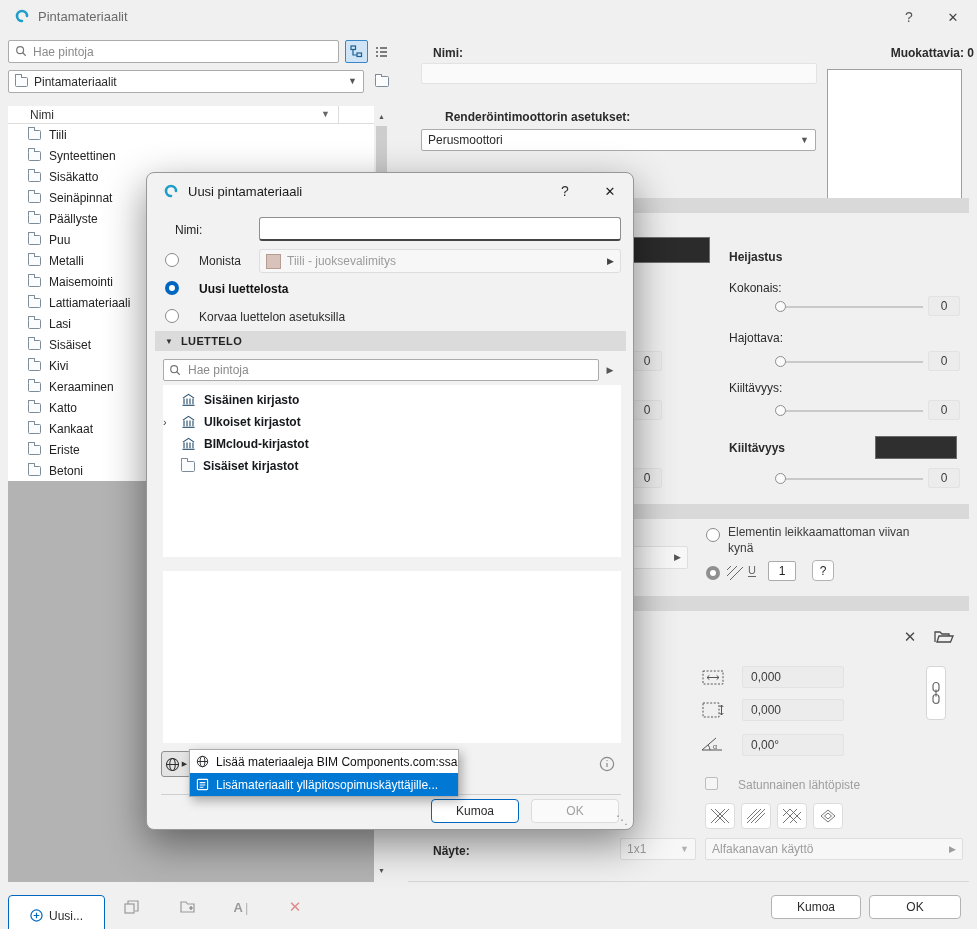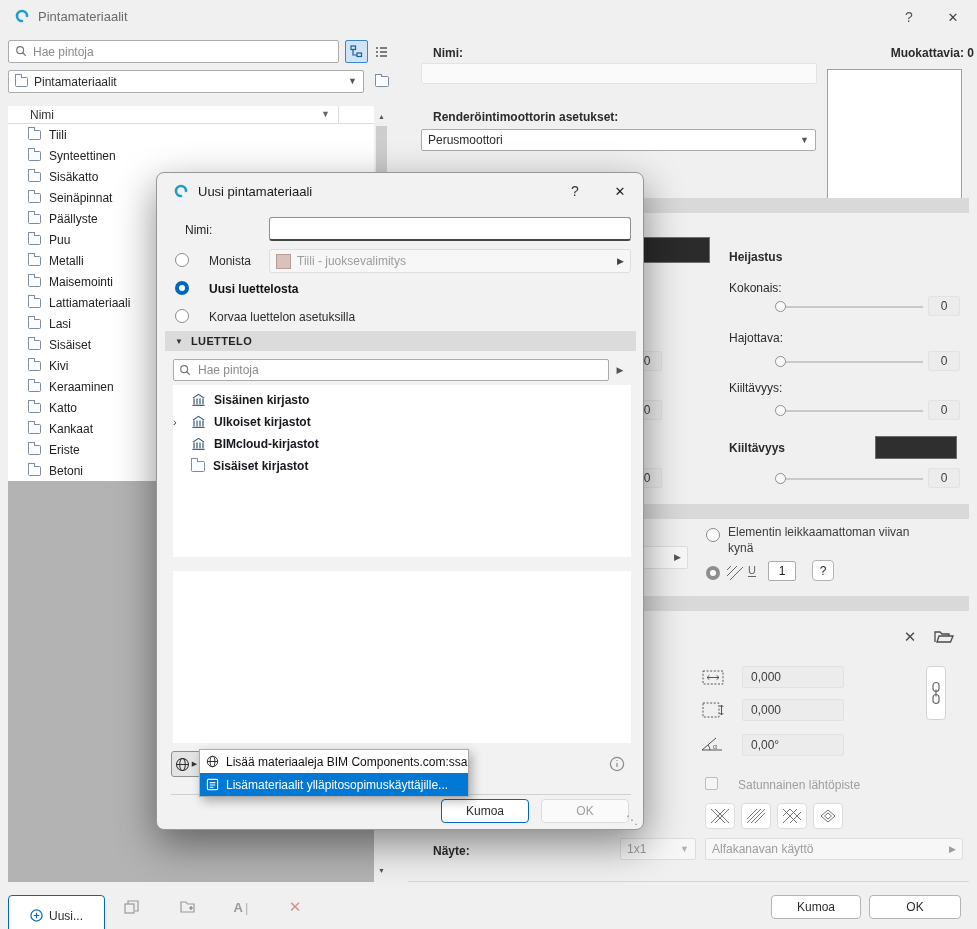--- a/index.html
+++ b/index.html
@@ -26,21 +26,21 @@
   .radio{width:14px;height:14px;border-radius:50%;border:1px solid #8a8a8a;background:#fff;flex:none;}
   .radio.on{border:4px solid #0067c0;}
   .radio.gon{border:4px solid #8f8f8f;}
   .checkbox{width:13px;height:13px;border:1px solid #bdbdbd;background:#f5f5f5;border-radius:2px;}
   .fold{position:relative;width:13px;height:10px;border:1px solid #7e8c9a;border-radius:1.5px;background:#fbfcfd;flex:none;}
   .fold::before{content:"";position:absolute;top:-3.5px;left:-1px;width:5px;height:2.5px;border:1px solid #7e8c9a;border-bottom:0;background:#fbfcfd;border-radius:1px 1px 0 0;}
   .lrow{position:absolute;left:8px;width:366px;height:21px;display:flex;align-items:center;gap:8px;padding-left:20px;background:#fff;}
   .lrow span.lab{color:#222;}
   .trow{position:absolute;left:16px;height:22px;display:flex;align-items:center;gap:8px;}
   .trow .lab{font-weight:bold;color:#15181c;}
-  .dialog{position:absolute;left:156px;top:172px;width:488px;height:658px;background:#f2f2f2;border:1px solid #979797;border-radius:8px;box-shadow:0 14px 40px rgba(0,0,0,.45);z-index:10;text-decoration:underline;}
+  .dialog{position:absolute;left:146px;top:172px;width:488px;height:658px;background:#f2f2f2;border:1px solid #979797;border-radius:8px;box-shadow:0 14px 40px rgba(0,0,0,.45);z-index:10;text-decoration:underline;}
   .menu{position:absolute;left:42px;top:576px;width:270px;background:#fff;border:1px solid #acacac;box-shadow:3px 4px 10px rgba(0,0,0,.3);z-index:12;}
   .mitem{height:23px;display:flex;align-items:center;gap:7px;padding:0 6px;font-size:12px;color:#111;white-space:nowrap;overflow:hidden;}
   .mitem.sel{background:#0078d4;color:#fff;}
   .ticon{flex:none;display:flex;align-items:center;justify-content:center;}
   .grip{color:#8f8f8f;font-size:12px;line-height:1;}
 </style>
 </head>
 <body>
 
 <div class="app">
@@ -206,21 +206,21 @@
   </div>
   <div class="abs flat" style="left:280px;top:895px;width:30px;height:24px;color:#e08a8a;font-size:15px;">
     <span>✕</span>
   </div>
 
   <span class="abs nw b" style="left:421px;top:46px;">Nimi:</span>
   <span class="abs nw b" style="left:962px;top:46px;transform:translateX(-100%);">Muokattavia: 0</span>
   <input class="abs input" style="left: 421px; top: 63px; width: 396px; height: 21px; background: rgb(250, 250, 250); border-color: rgb(227, 227, 227);" disabled="">
   <div class="abs" style="left:827px;top:69px;width:135px;height:141px;background:#fff;border:1px solid #9f9f9f;"></div>
 
-  <span class="abs nw b" style="left:421px;top:110px;">Renderöintimoottorin asetukset:</span>
+  <span class="abs nw b" style="left:433px;top:110px;">Renderöintimoottorin asetukset:</span>
   <div class="abs combo" style="left:421px;top:129px;width:395px;height:22px;">
     <span>Perusmoottori</span>
     <span class="chev">▼</span>
   </div>
 
   <div class="abs bar" style="left:408px;top:198px;width:561px;height:15px;"></div>
   <div class="abs bar" style="left:408px;top:504px;width:561px;height:15px;"></div>
   <div class="abs bar" style="left:408px;top:596px;width:561px;height:15px;"></div>
 
   <div class="abs" style="left:608px;top:237px;width:102px;height:26px;background:#2b2b2b;border:1px solid #6f6f6f;"></div>

